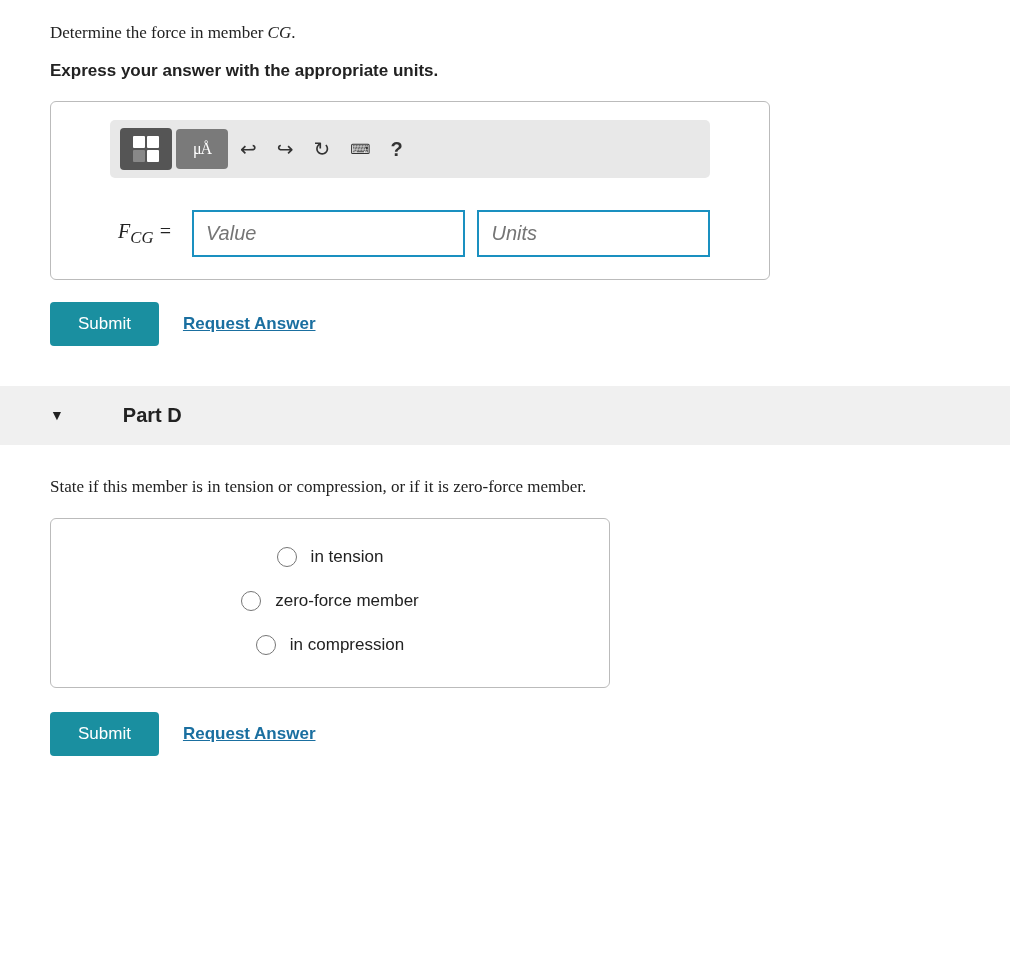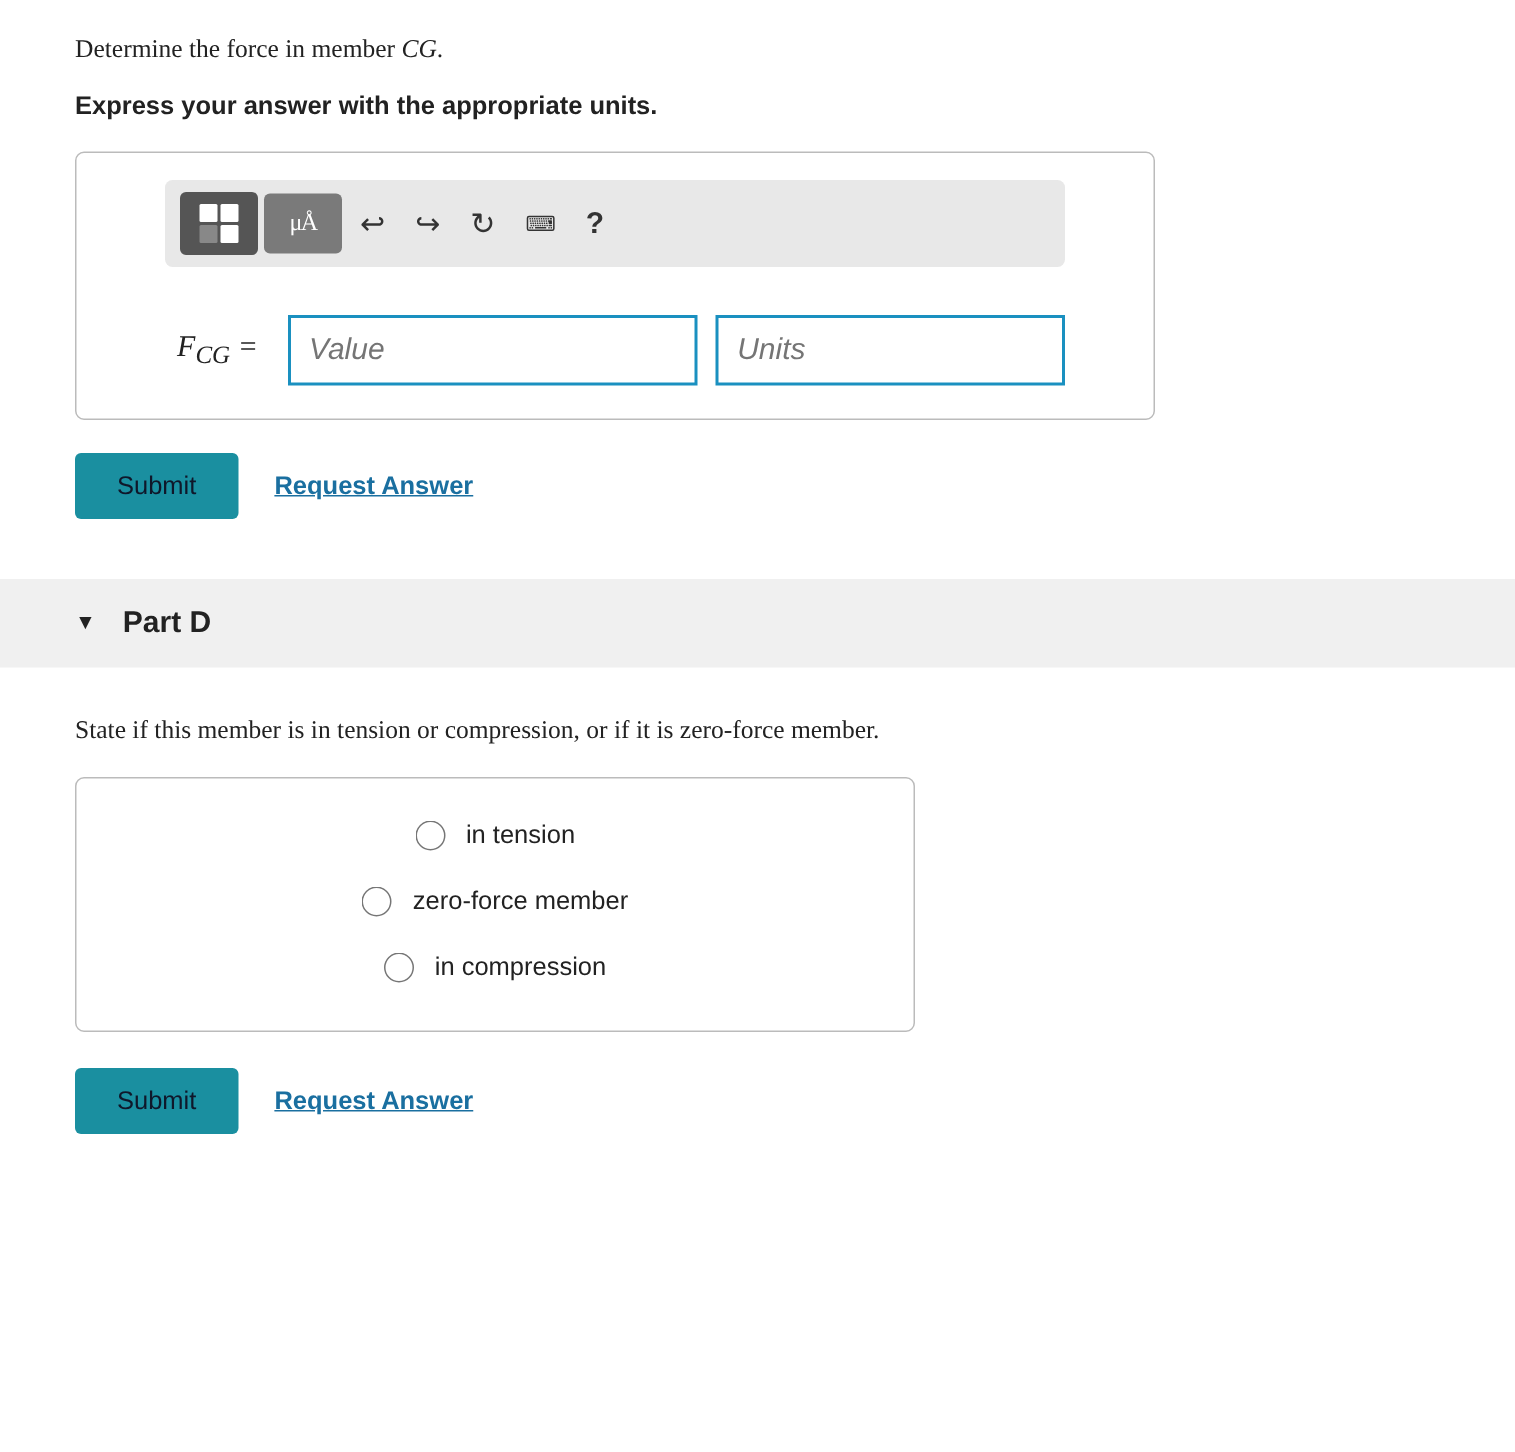--- a/index.html
+++ b/index.html
@@ -139,21 +139,21 @@
 
     .actions-row {
       display: flex;
       align-items: center;
       gap: 24px;
       margin-bottom: 40px;
     }
 
     .submit-btn {
       background: #1a8fa0;
-      color: #0f172a;
+      color: #ffffff;
       border: none;
       border-radius: 4px;
       padding: 12px 28px;
       font-size: 17px;
       font-family: Arial, sans-serif;
       cursor: pointer;
       font-weight: normal;
     }
 
     .request-link {
@@ -180,20 +180,21 @@
     .part-chevron {
       font-size: 14px;
       color: #222;
       cursor: pointer;
     }
 
     .part-label {
       font-size: 20px;
       font-weight: bold;
       font-family: Arial, sans-serif;
+      margin-left: 41px;
     }
 
     .state-question {
       font-size: 17px;
       margin-bottom: 18px;
       line-height: 1.6;
     }
 
     .radio-box {
       border: 1.5px solid #bbb;

